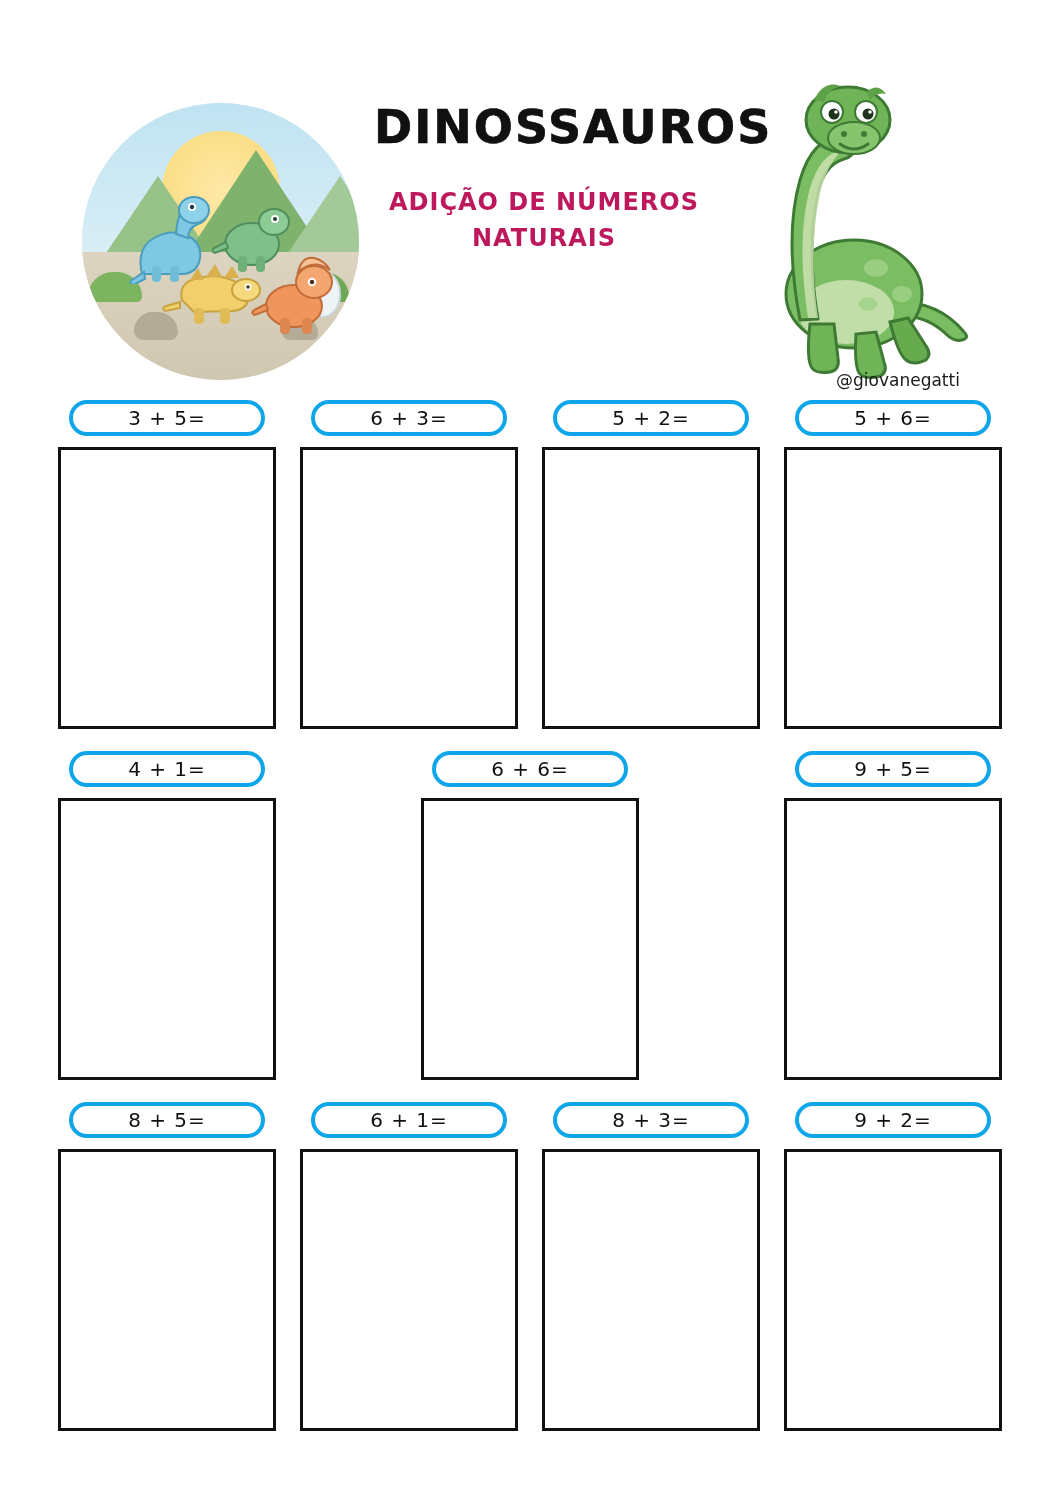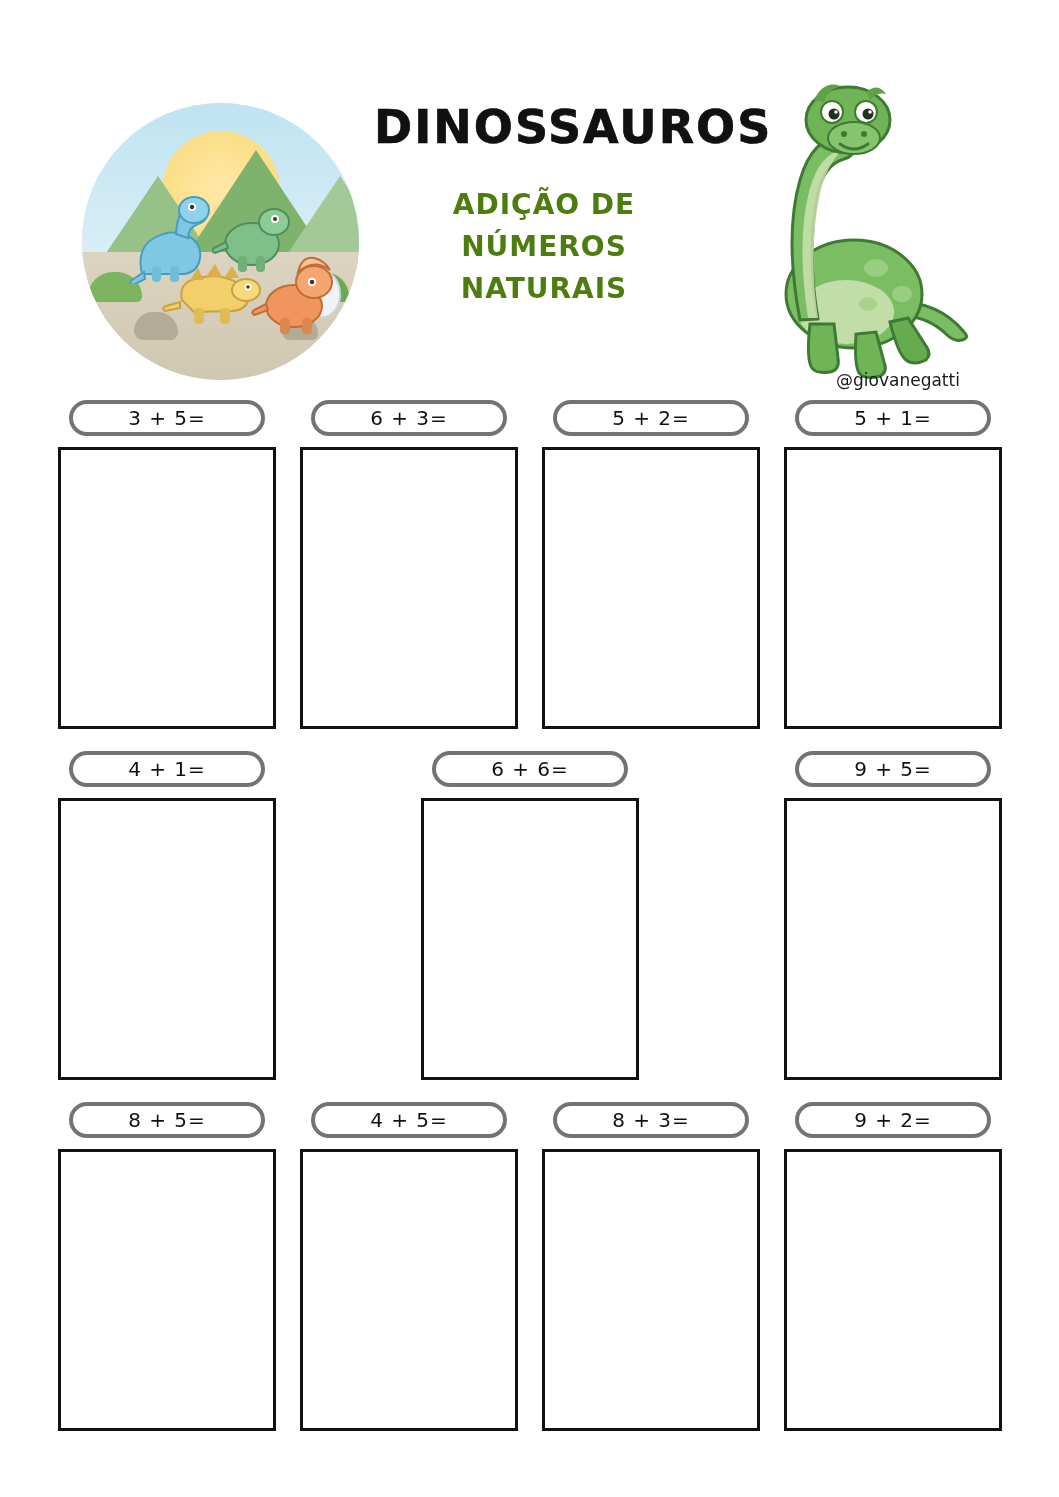--- a/index.html
+++ b/index.html
@@ -126,24 +126,24 @@
     font-size: 46px;
     letter-spacing: 2px;
     color: #111;
     margin: 0;
     -webkit-text-stroke: 0.6px #000;
   }
   .subtitle {
     margin-top: 30px;
     font-family: "DejaVu Sans", sans-serif;
     font-weight: bold;
-    font-size: 28px;
+    font-size: 24px;
     line-height: 1.5;
     letter-spacing: 1px;
-    color: #4d7c0f;
+    color: #be185d;
   }
   .handle {
     position: absolute;
     left: 836px;
     top: 370px;
     font-family: "DejaVu Sans", sans-serif;
     font-size: 17px;
     color: #1a1a1a;
   }
 
@@ -160,21 +160,21 @@
     margin-bottom: 22px;
   }
   .cell {
     width: 222px;
   }
   .pill {
     box-sizing: border-box;
     width: 196px;
     margin: 0 auto 11px auto;
     height: 36px;
-    border: 4px solid #737373;
+    border: 4px solid #0ea5e9;
     border-radius: 18px;
     display: flex;
     align-items: center;
     justify-content: center;
     font-family: "DejaVu Sans", sans-serif;
     font-size: 20px;
     font-weight: normal;
     color: #111;
     letter-spacing: 1px;
     background: #fff;
@@ -308,21 +308,21 @@
       </div>
       <div class="cell">
         <div class="pill">6 + 3=</div>
         <div class="answer-box"></div>
       </div>
       <div class="cell">
         <div class="pill">5 + 2=</div>
         <div class="answer-box"></div>
       </div>
       <div class="cell">
-        <div class="pill">5 + 1=</div>
+        <div class="pill">5 + 6=</div>
         <div class="answer-box"></div>
       </div>
     </div>
 
     <div class="row r2">
       <div class="cell">
         <div class="pill">4 + 1=</div>
         <div class="answer-box"></div>
       </div>
       <div class="cell">
@@ -334,21 +334,21 @@
         <div class="answer-box"></div>
       </div>
     </div>
 
     <div class="row r3">
       <div class="cell">
         <div class="pill">8 + 5=</div>
         <div class="answer-box"></div>
       </div>
       <div class="cell">
-        <div class="pill">4 + 5=</div>
+        <div class="pill">6 + 1=</div>
         <div class="answer-box"></div>
       </div>
       <div class="cell">
         <div class="pill">8 + 3=</div>
         <div class="answer-box"></div>
       </div>
       <div class="cell">
         <div class="pill">9 + 2=</div>
         <div class="answer-box"></div>
       </div>

